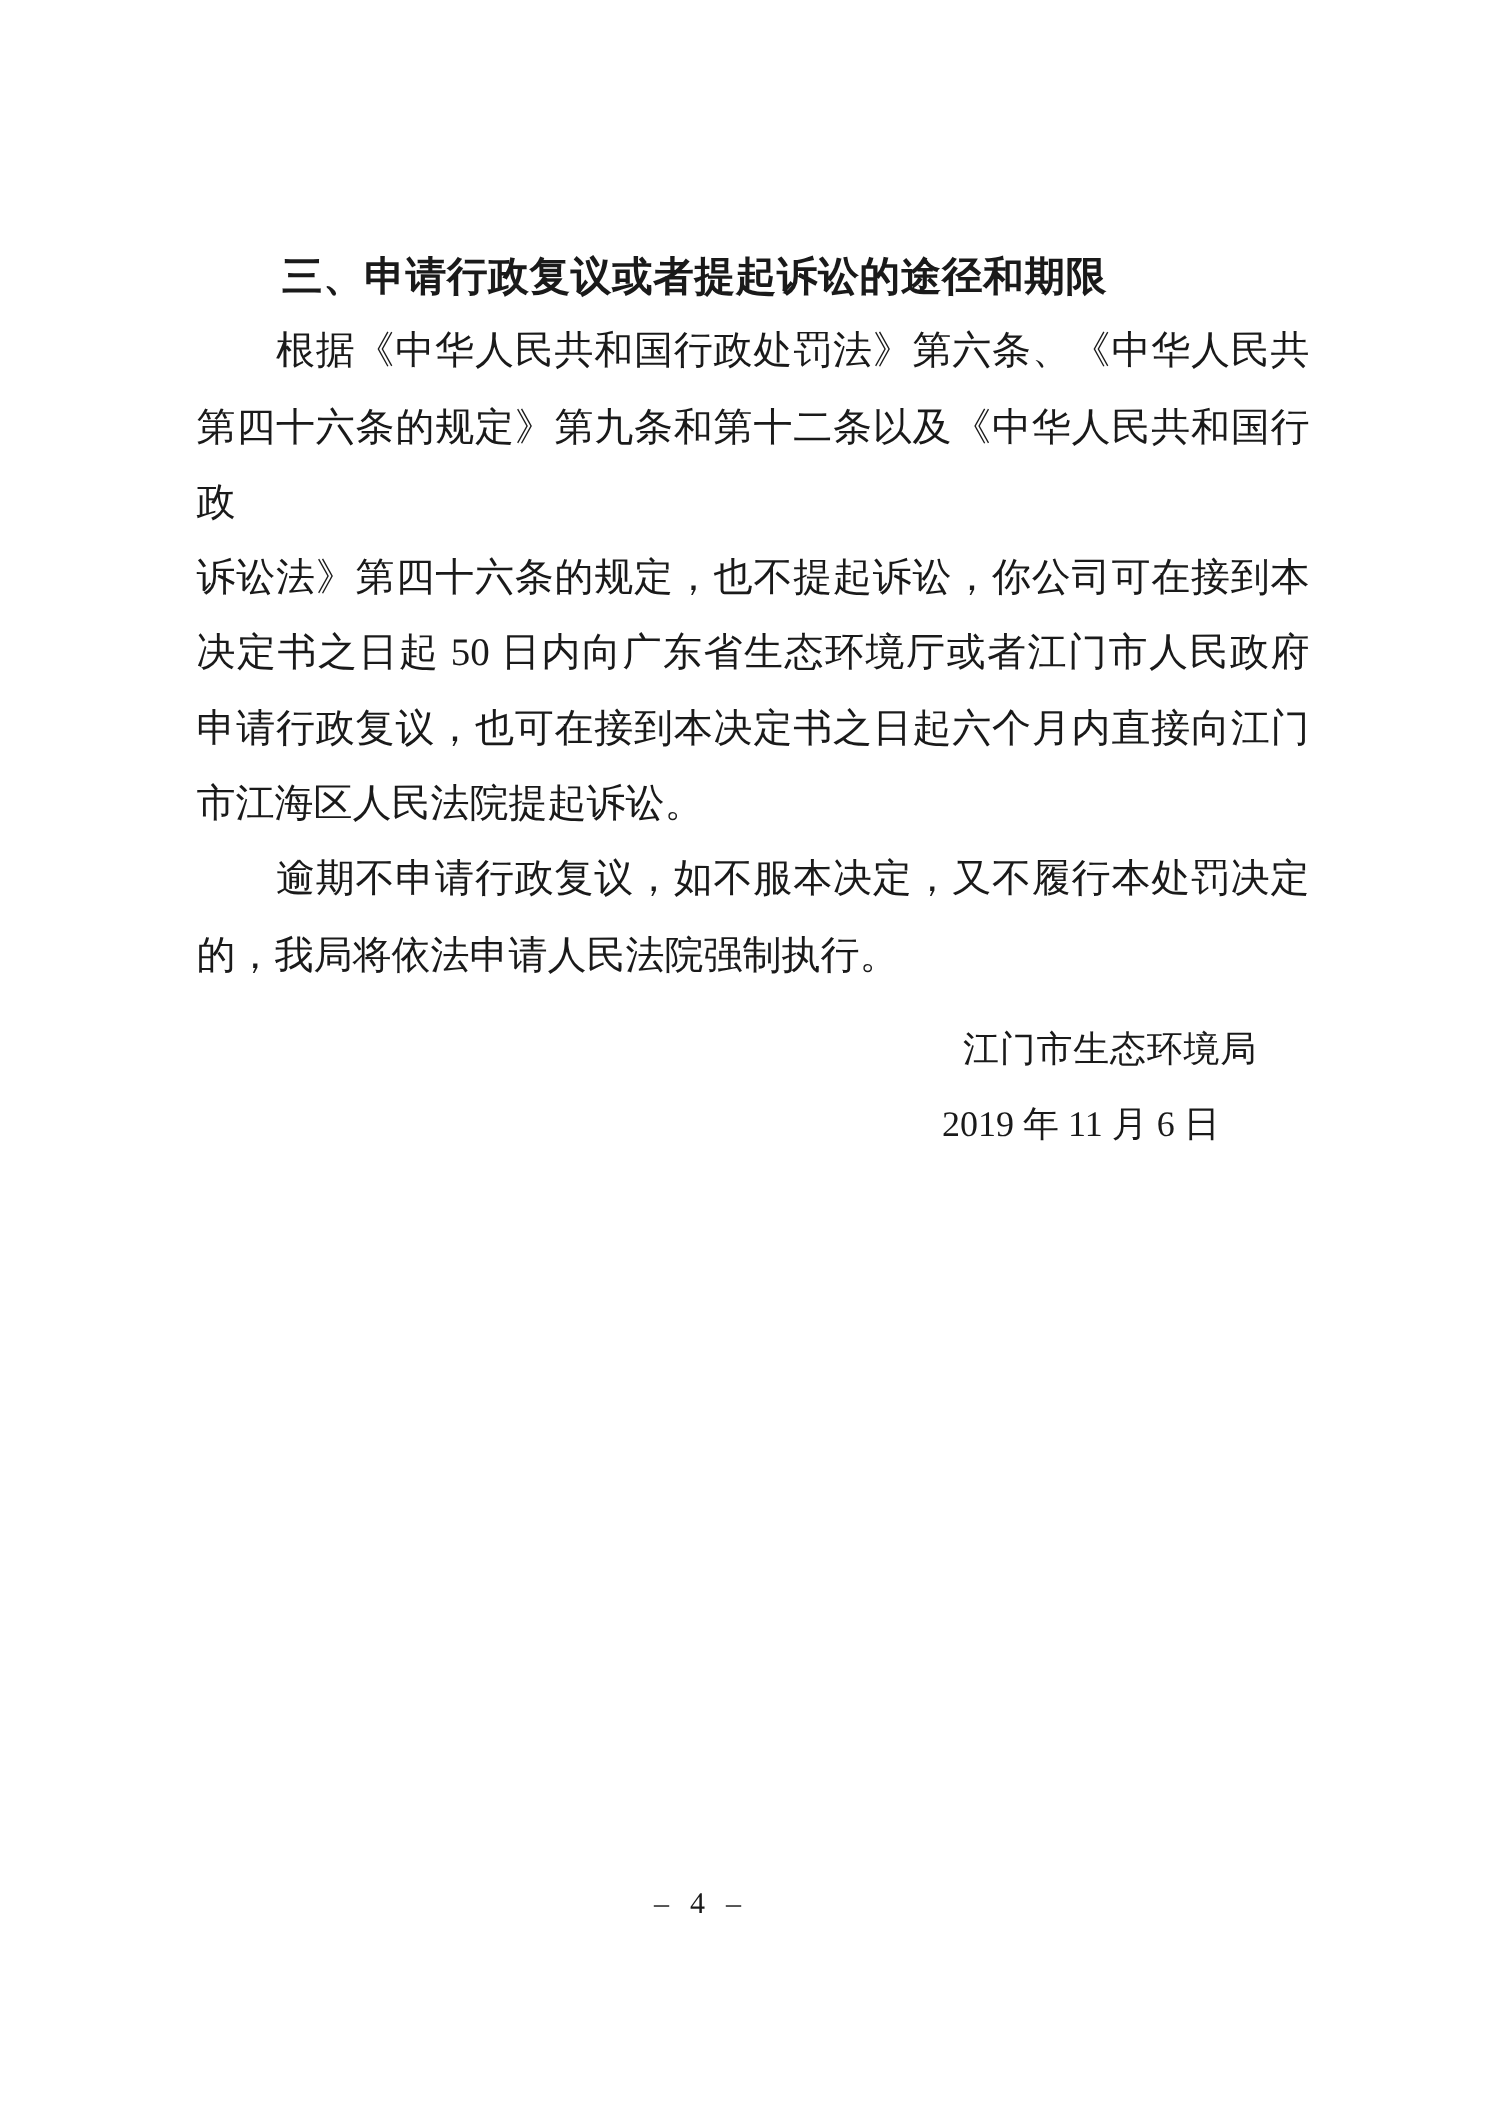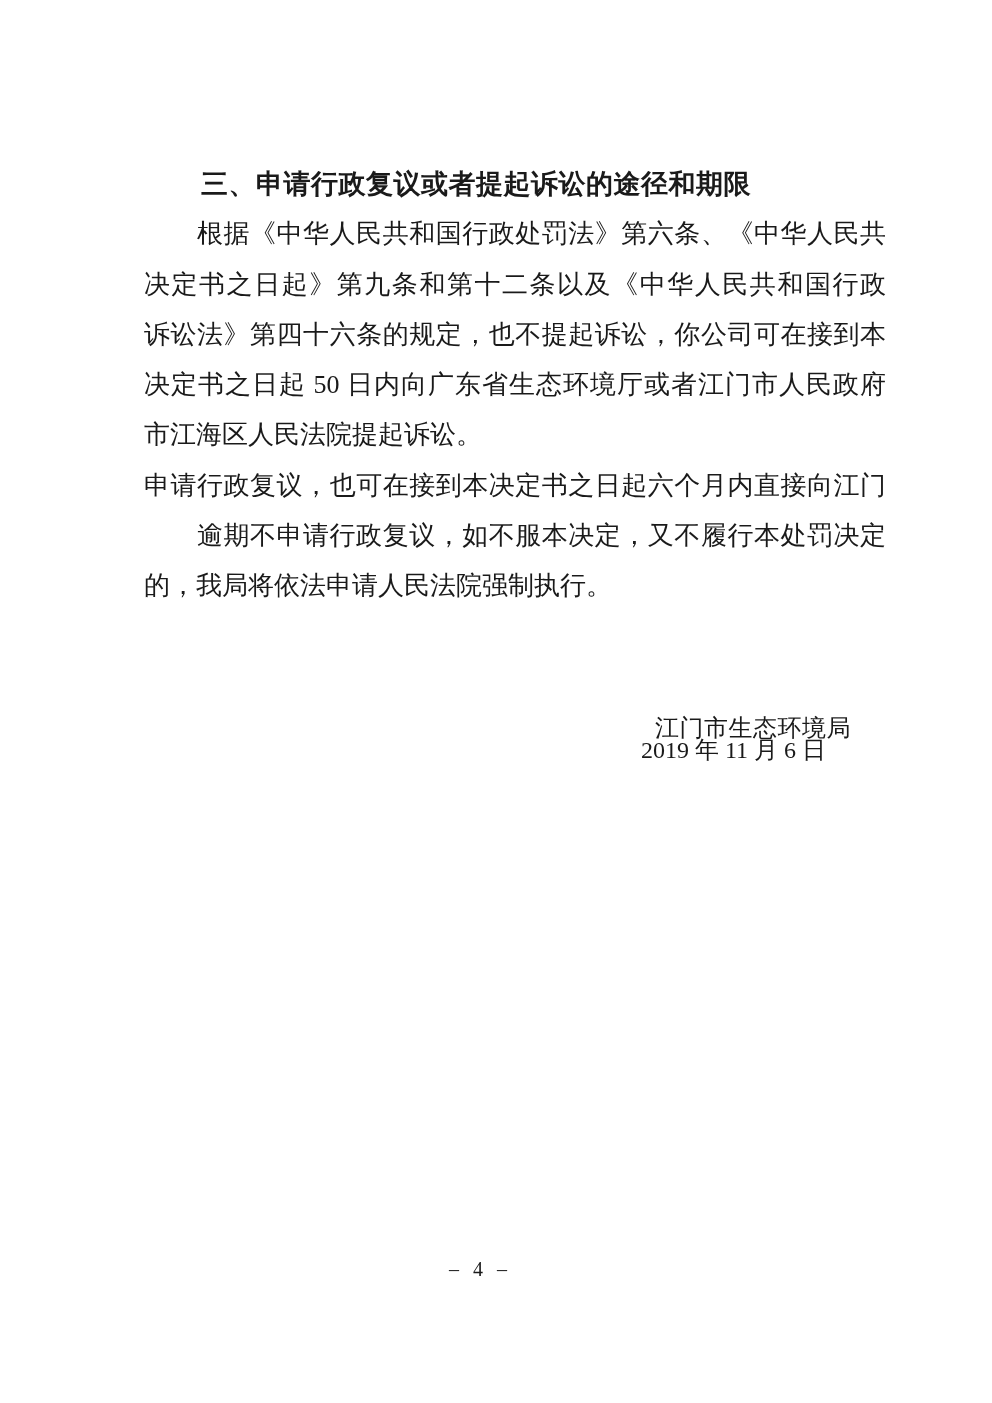--- a/index.html
+++ b/index.html
@@ -8,21 +8,20 @@
     background: #ffffff;
   }
   .page {
     position: relative;
     width: 888px;
     height: 1403px;
     background: #ffffff;
     overflow: hidden;
     font-family: "Liberation Serif", serif;
     color: #1a1a1a;
-    margin-left: 13px;
   }
   .content {
     position: absolute;
     left: 131px;
     top: 159px;
     width: 742px;
     font-size: 26px;
     line-height: 50.3px;
   }
   .heading {
@@ -40,21 +39,21 @@
     text-align: justify;
     text-align-last: justify;
     text-justify: inter-character;
   }
   .line.indent {
     text-indent: 53px;
   }
   .signature {
     position: absolute;
     left: 642px;
-    top: 716px;
+    top: 688px;
     font-size: 24px;
     line-height: 24px;
     letter-spacing: 0.5px;
     white-space: nowrap;
   }
   .sig-date {
     position: absolute;
     left: 628px;
     top: 738px;
     font-size: 24px;
@@ -77,25 +76,25 @@
 <body>
 
 <div class="page">
 
   <div class="content">
 
     <div class="heading">三、申请行政复议或者提起诉讼的途径和期限</div>
 
     <div>
       <div class="line just indent">根据《中华人民共和国行政处罚法》第六条、《中华人民共</div>
-      <div class="line just">决定书之日起》第九条和第十二条以及《中华人民共和国行政</div>
+      <div class="line just">第四十六条的规定》第九条和第十二条以及《中华人民共和国行政</div>
       <div class="line just">诉讼法》第四十六条的规定，也不提起诉讼，你公司可在接到本</div>
       <div class="line just">决定书之日起 50 日内向广东省生态环境厅或者江门市人民政府</div>
+      <div class="line just">申请行政复议，也可在接到本决定书之日起六个月内直接向江门</div>
       <div class="line">市江海区人民法院提起诉讼。</div>
-      <div class="line just">申请行政复议，也可在接到本决定书之日起六个月内直接向江门</div>
     </div>
 
     <div>
       <div class="line just indent">逾期不申请行政复议，如不服本决定，又不履行本处罚决定</div>
       <div class="line">的，我局将依法申请人民法院强制执行。</div>
     </div>
 
   </div>
 
   <div class="signature">江门市生态环境局</div>

